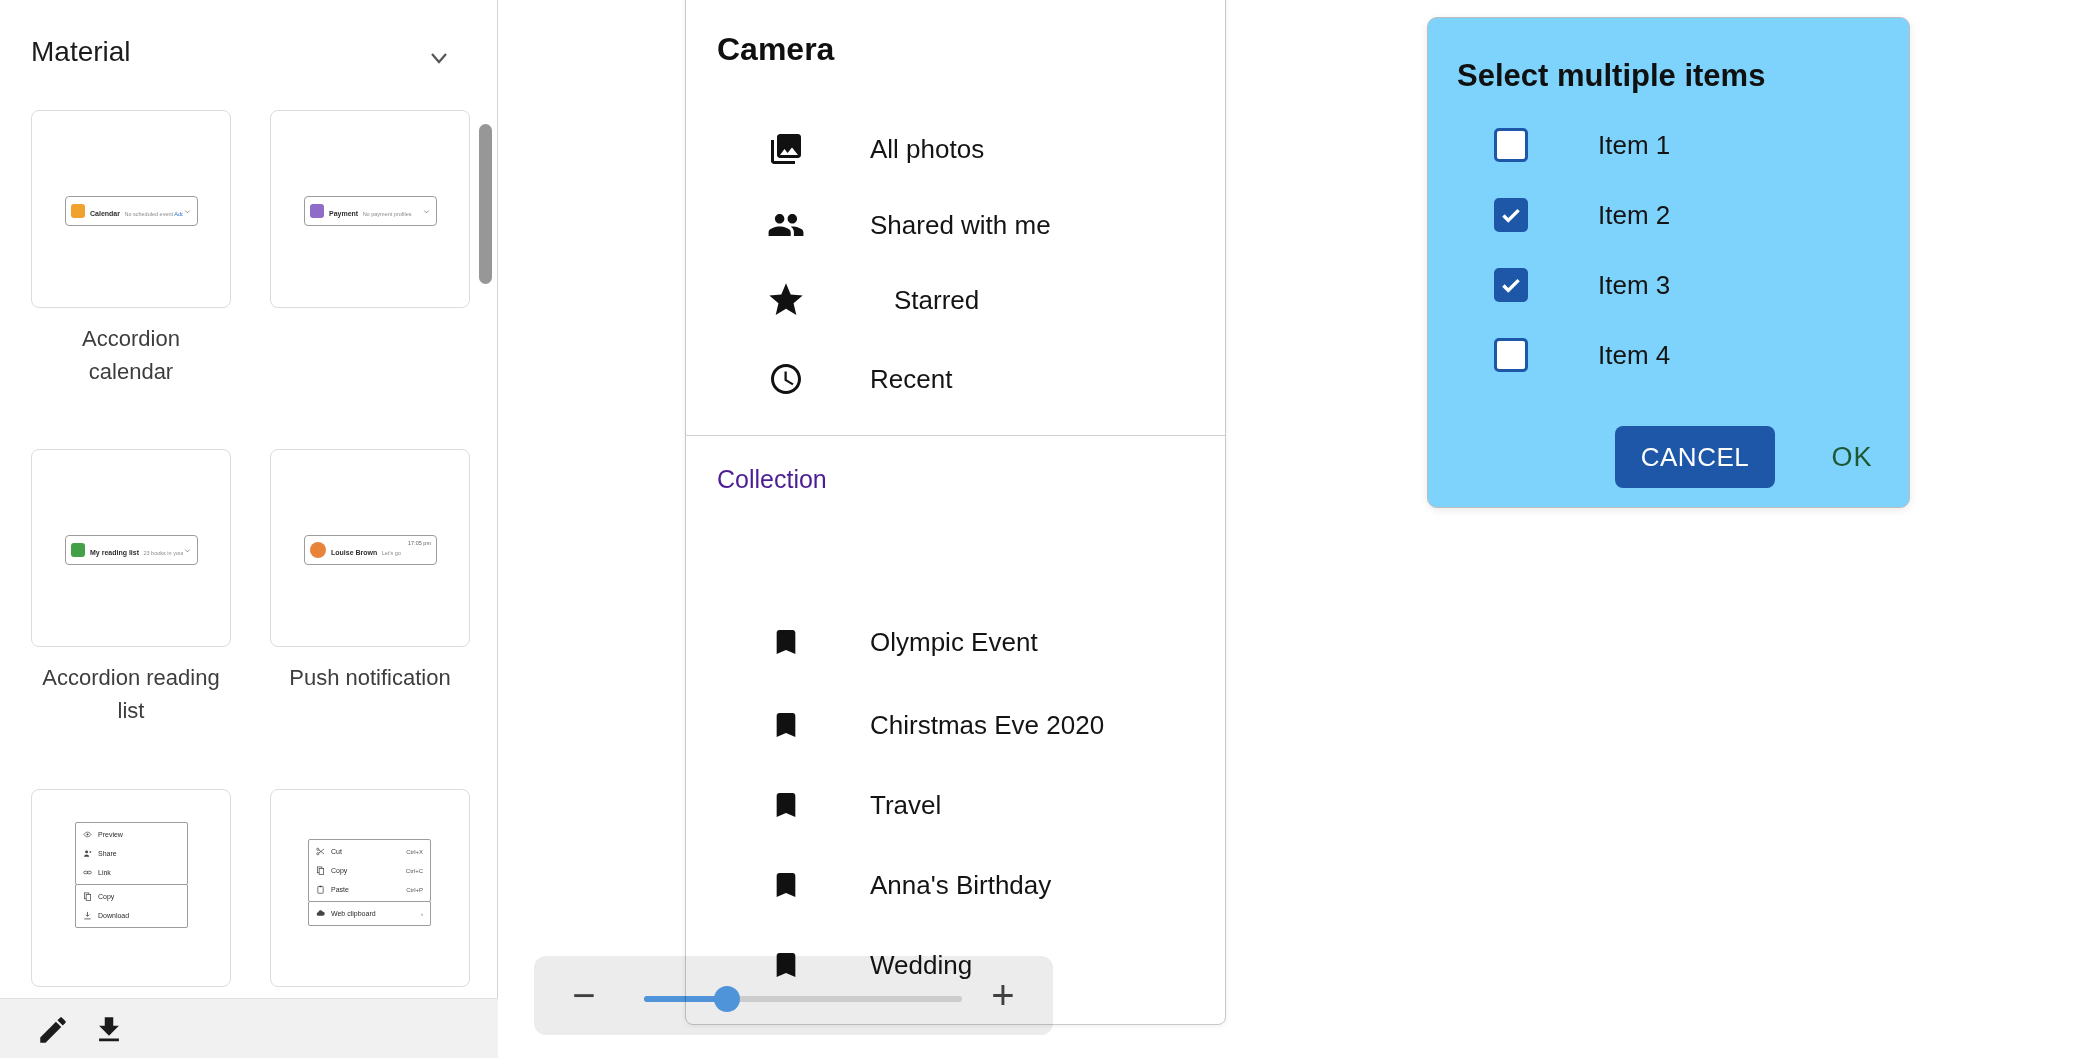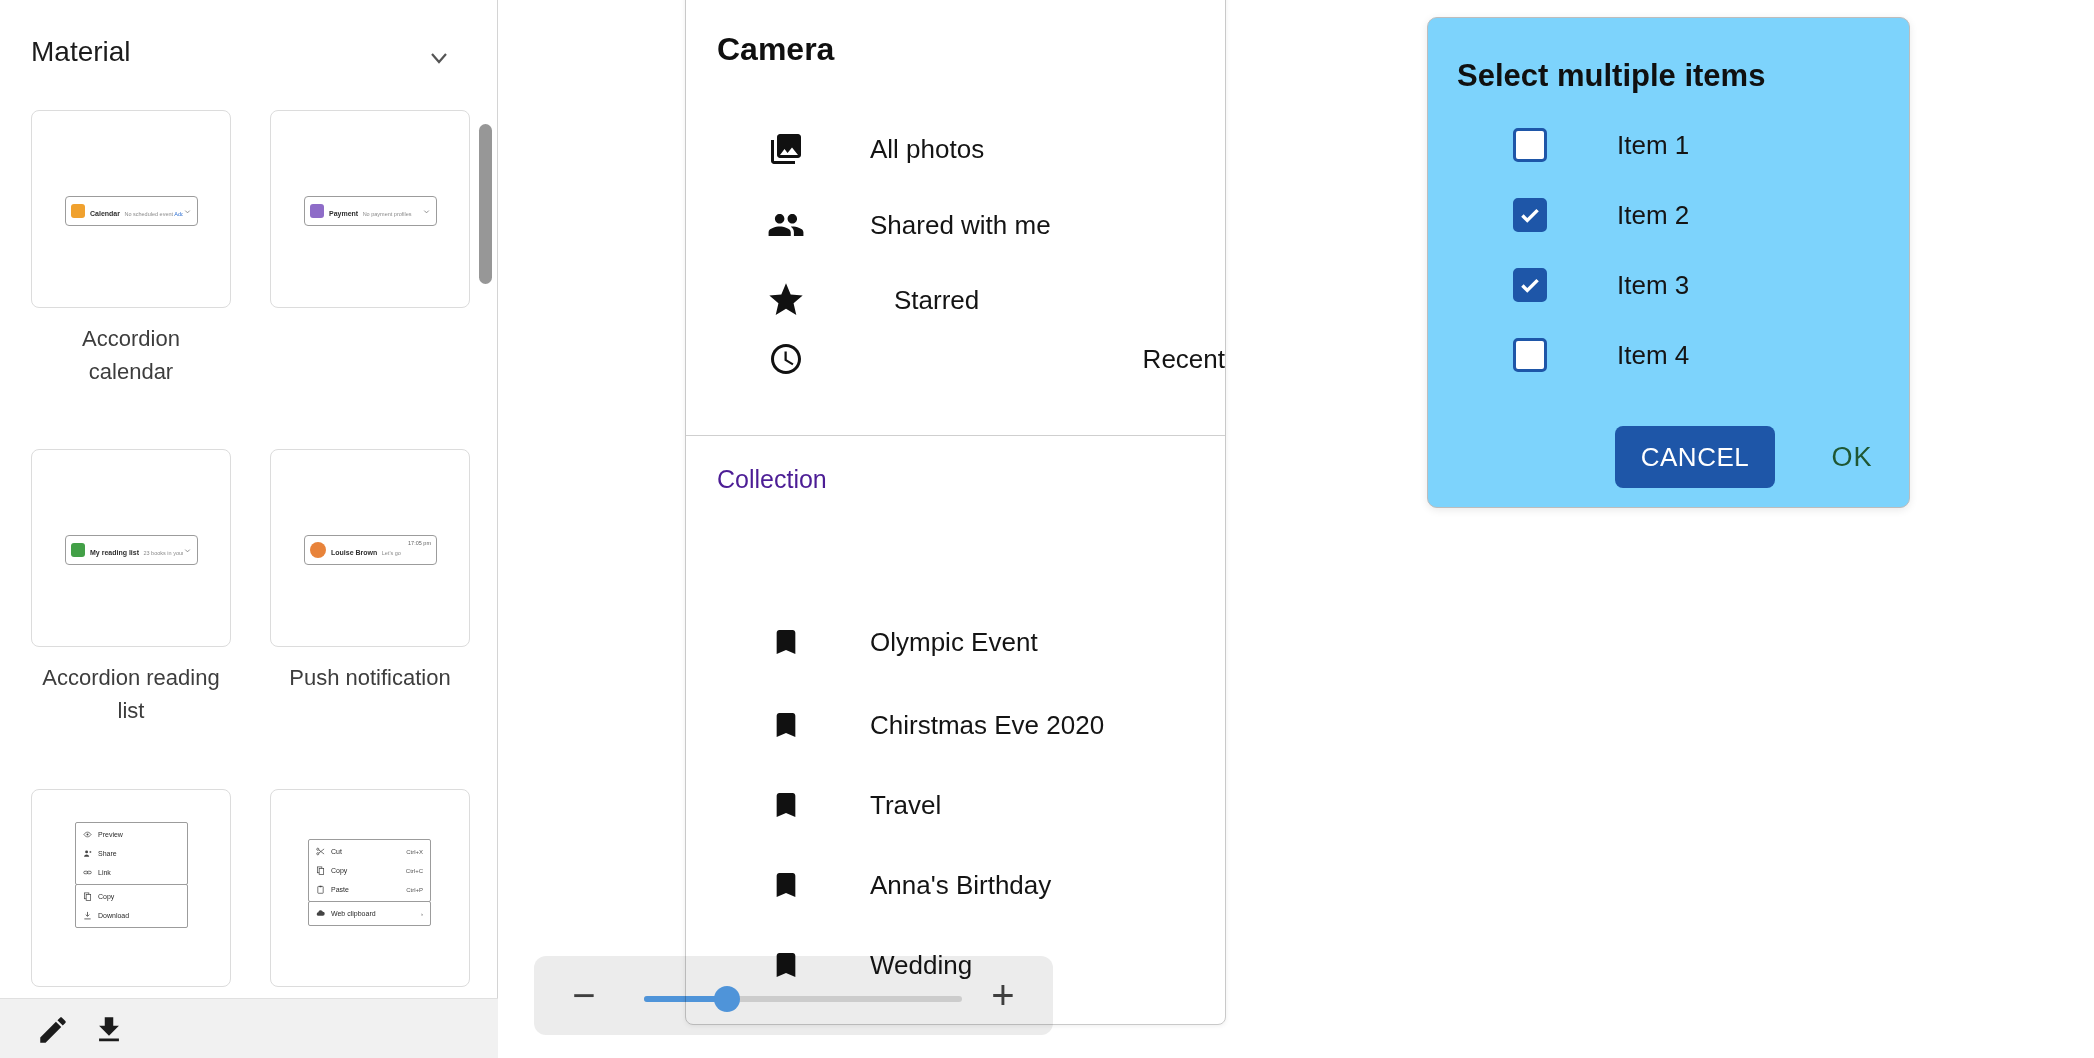--- a/index.html
+++ b/index.html
@@ -58,21 +58,21 @@
   .cam-ic { width:44px; display:flex; justify-content:center; align-items:center; flex:none; }
   .cam-label { margin-left:62px; font-size:26px; color:#141414; }
   .cam-div { position:absolute; left:0; right:0; top:458px; border-top:1px solid #cfcfcf; }
   .cam-section { position:absolute; left:31px; top:488px; font-size:25px; color:#4c1d95; }
 
   
   .dialog { position:absolute; left:928px; top:17px; width:483px; height:491px; background:#7dd3fc;
             border:1px solid #bdbdbd; border-radius:10px; box-shadow:0 2px 8px rgba(0,0,0,.09); }
   .dlg-title { position:absolute; left:29px; top:40px; font-size:31px; font-weight:700; color:#101010; }
   .dlg-items { position:absolute; left:66px; top:102px; display:flex; flex-direction:column; gap:20px; }
-  .dlg-row { display:flex; align-items:center; height:50px;margin-left:19px; }
+  .dlg-row { display:flex; align-items:center; height:50px; }
   .checkbox { width:34px; height:34px; border:3px solid #1e56a8; border-radius:5px; background:#fff;
               display:flex; align-items:center; justify-content:center; cursor:pointer; flex:none; }
   .checkbox svg { display:none; width:26px; height:26px; }
   .checkbox.checked { background:#1e56a8; }
   .checkbox.checked svg { display:block; }
   .dlg-label { margin-left:70px; font-size:26px; color:#141414; }
   .btn-cancel { position:absolute; left:187px; top:408px; width:160px; height:62px; background:#1e56a8;
                 border:none; border-radius:8px; color:#fff; font-size:26px; font-weight:500;
                 letter-spacing:.5px; display:flex; align-items:center; justify-content:center; cursor:pointer;
                 font-family:"Liberation Sans", sans-serif; }
@@ -289,21 +289,21 @@
         <span class="cam-label">Shared with me</span>
       </div>
       <div class="cam-row" style="top:293px;gap:24px;">
         <span class="cam-ic">
           <svg width="40" height="40" viewBox="0 0 24 24">
               <path fill="#111" d="M12 17.27L18.18 21l-1.64-7.03L22 9.24l-7.19-.61L12 2 9.19 8.63 2 9.24l5.46 4.73L5.82 21z"></path>
             </svg>
         </span>
         <span class="cam-label">Starred</span>
       </div>
-      <div class="cam-row" style="top:352px;justify-content:space-between;">
+      <div class="cam-row" style="top:372px;">
         <span class="cam-ic">
           <svg width="36" height="36" viewBox="0 0 24 24">
               <path fill="#111" d="M11.99 2C6.47 2 2 6.48 2 12s4.47 10 9.99 10C17.52 22 22 17.52 22 12S17.52 2 11.99 2zM12 20c-4.42 0-8-3.58-8-8s3.58-8 8-8 8 3.58 8 8-3.58 8-8 8zm.5-13H11v6l5.25 3.15.75-1.23-4.5-2.67z"></path>
             </svg>
         </span>
         <span class="cam-label">Recent</span>
       </div>
 
       <div class="cam-div"></div>
       <div class="cam-section">Collection</div>

